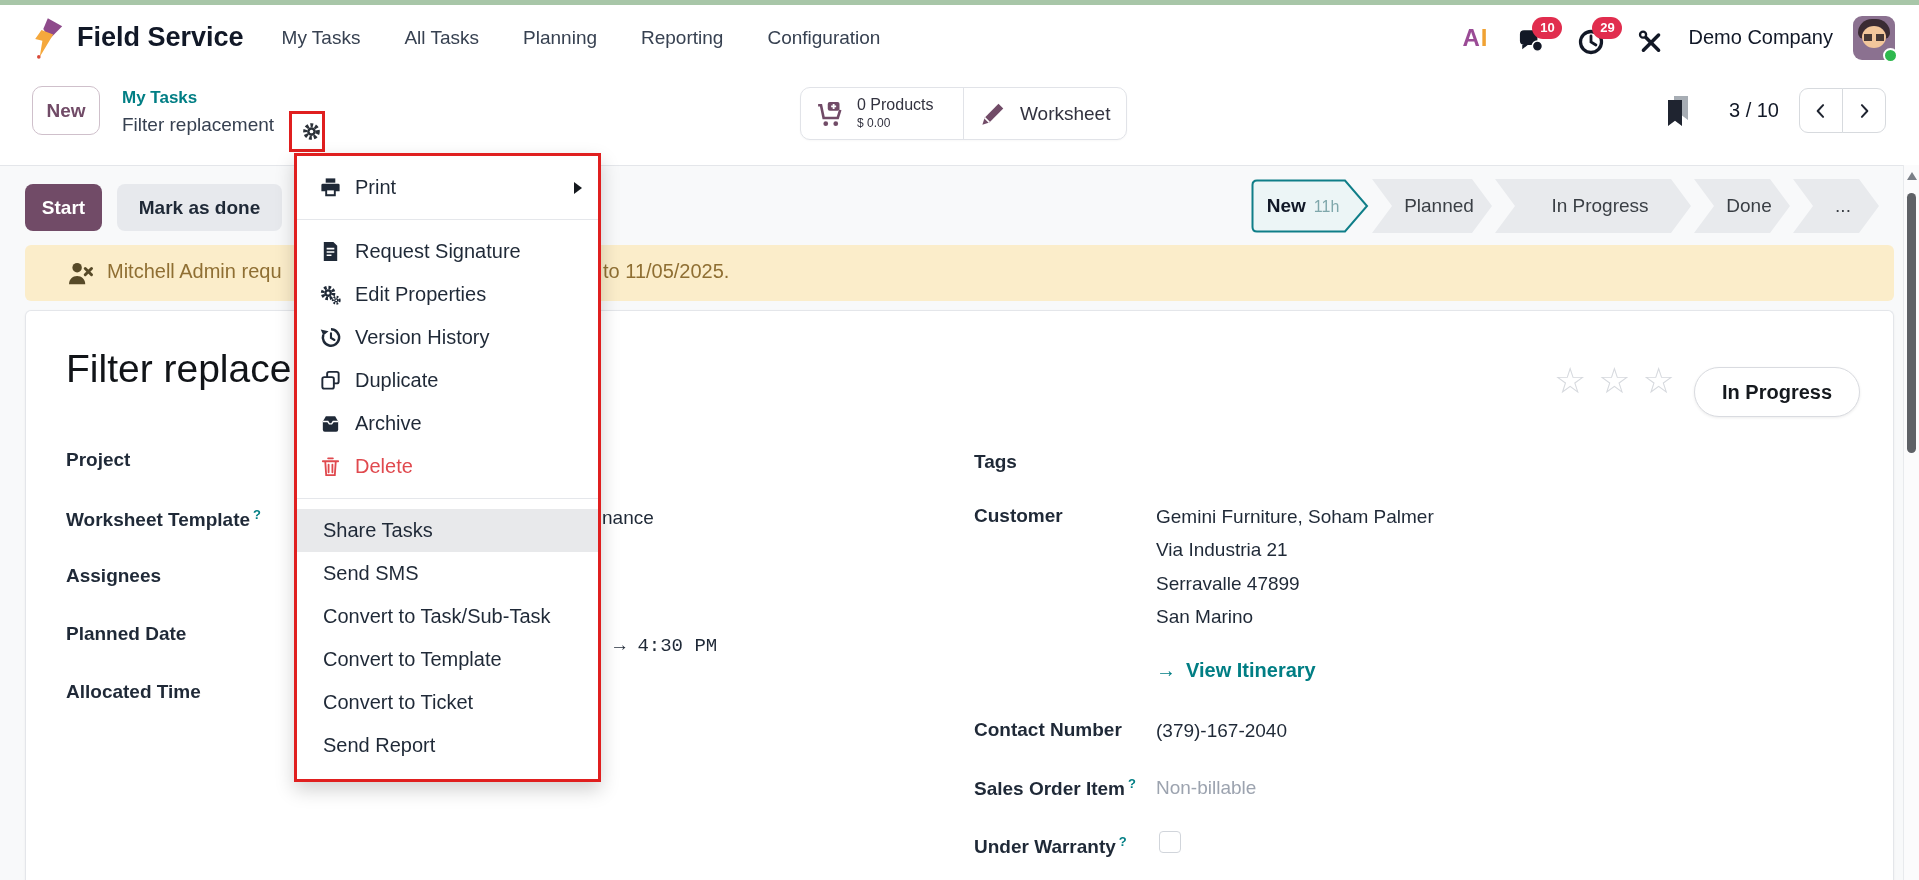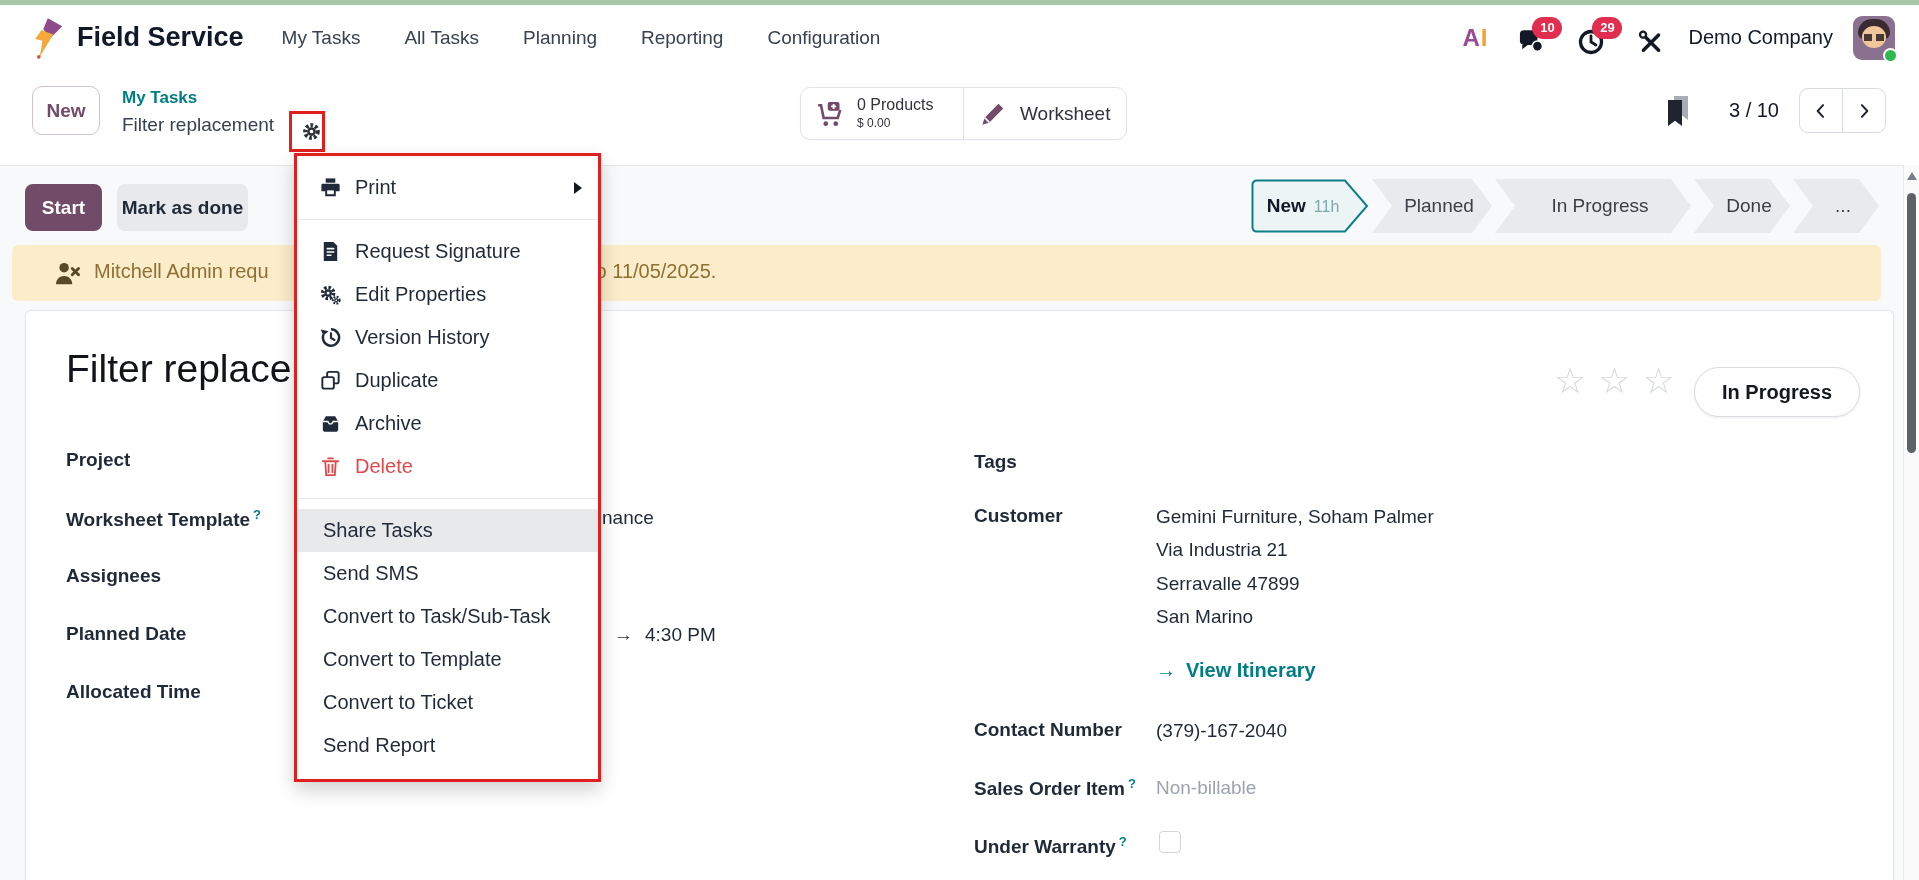--- a/index.html
+++ b/index.html
@@ -65,34 +65,34 @@
       align-items:center; justify-content:center; cursor:pointer; }
   .pager-btn.prev { border-radius:9px 0 0 9px; }
   .pager-btn.next { border-radius:0 9px 9px 0; margin-left:-1px; }
   .pager-btn svg { width:20px; height:20px; }
 
   
   .action-bar { position:absolute; top:165px; left:0; width:100%; height:80px; background:#f8f9fa;
       border-top:1px solid #e4e6ea; }
   .btn-start { position:absolute; left:25px; top:18px; width:77px; height:47px; background:#714B67;
       color:#fff; border:none; border-radius:8px; font-size:19px; font-weight:600; cursor:pointer; font-family:inherit; }
-  .btn-done { position:absolute; left:117px; top:18px; width:131px; height:47px; background:#e7e9ed;
+  .btn-done { position:absolute; left:117px; top:18px; width:165px; height:47px; background:#e7e9ed;
       color:#1f2937; border:none; border-radius:8px; font-size:19px; font-weight:600; cursor:pointer; font-family:inherit; }
   .stage-group { position:absolute; right:40px; top:13px; display:flex; align-items:center; }
   .stage { position:relative; height:54px; display:flex; align-items:center; justify-content:center; cursor:pointer; }
   .stage-gray { background:#e8eaed; margin-left:3px; padding:0 8px 0 22px; color:#3a3f45; font-size:19px;
       clip-path:polygon(0 0, calc(100% - 20px) 0, 100% 50%, calc(100% - 20px) 100%, 0 100%, 20px 50%); }
   .stage-new { width:118px; }
   .stage-new svg.shape { position:absolute; inset:0; width:100%; height:100%; }
   .stage-new .lbl { position:relative; display:flex; align-items:baseline; padding-right:14px; }
   .stage-new .lbl b { font-size:19px; font-weight:700; color:#111827; }
   .stage-new .lbl i { font-style:normal; font-size:16px; color:#7fa7ab; margin-left:8px; }
 
   
-  .banner { position:absolute; top:245px; left:12px; width:1869px; height:56px; background:#FBEDCA;
+  .banner { position:absolute; top:245px; left:25px; width:1869px; height:56px; background:#FBEDCA;
       border-radius:6px; }
   .banner svg { position:absolute; left:42px; top:15px; width:27px; height:27px; color:#574a28; }
   .banner-text { position:absolute; top:15px; font-size:20px; color:#8F6F33; white-space:nowrap; }
   .banner-text.left { left:82px; }
   .banner-text.right { left:578px; }
 
   
   .card { position:absolute; top:310px; left:25px; width:1869px; height:570px; background:#fff;
       border:1px solid #e4e6ea; border-bottom:none; border-radius:6px 6px 0 0; box-shadow:0 1px 3px rgba(0,0,0,.05); }
   .task-title { position:absolute; left:40px; top:36px; font-size:39px; color:#111418; font-weight:400; white-space:nowrap; }
@@ -289,21 +289,21 @@
 
     <div class="f-label" style="left:40px; top:138px;">Project</div>
     <div class="f-label" style="left:40px; top:196px;">
       <span>Worksheet Template</span><sup>?</sup>
     </div>
     <div class="f-label" style="left:40px; top:254px;">Assignees</div>
     <div class="f-label" style="left:40px; top:312px;">Planned Date</div>
     <div class="f-label" style="left:40px; top:370px;">Allocated Time</div>
 
     <div class="f-value" style="left:576px; top:196px;">nance</div>
-    <div class="f-value" style="left:588px; top:313px;">
+    <div class="f-value" style="left:588px; top:324px;font-family:Liberation Mono, monospace;">
       <span class="pd-arrow">→</span><span>4:30 PM</span>
     </div>
 
     <div class="f-label" style="left:948px; top:140px;">Tags</div>
     <div class="f-label" style="left:948px; top:194px;">Customer</div>
     <div class="f-value" style="left:1130px; top:195px;">Gemini Furniture, Soham Palmer</div>
     <div class="f-value" style="left:1130px; top:228px;">Via Industria 21</div>
     <div class="f-value" style="left:1130px; top:262px;">Serravalle 47899</div>
     <div class="f-value" style="left:1130px; top:295px;">San Marino</div>
 

